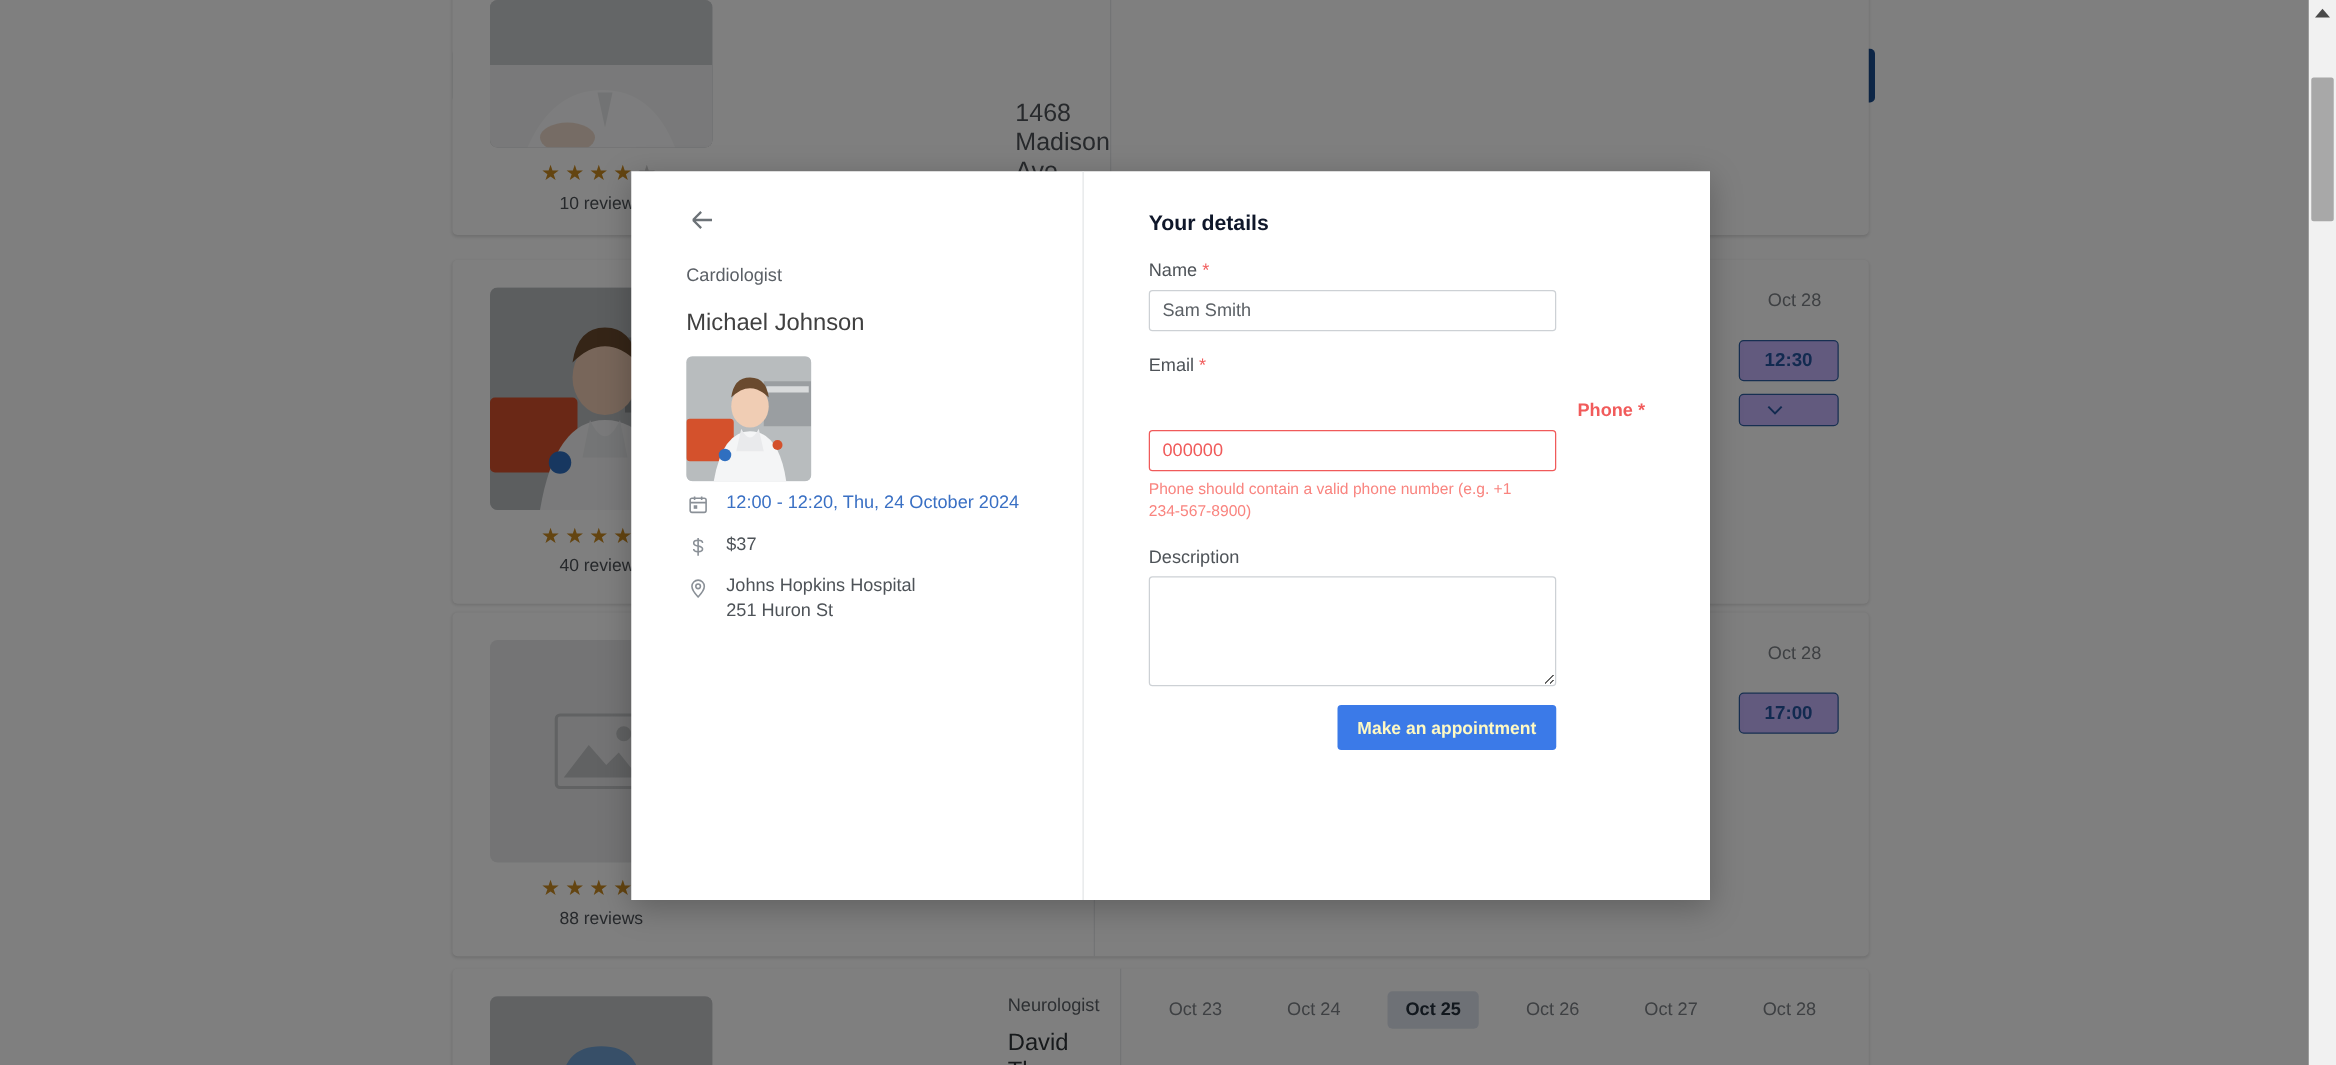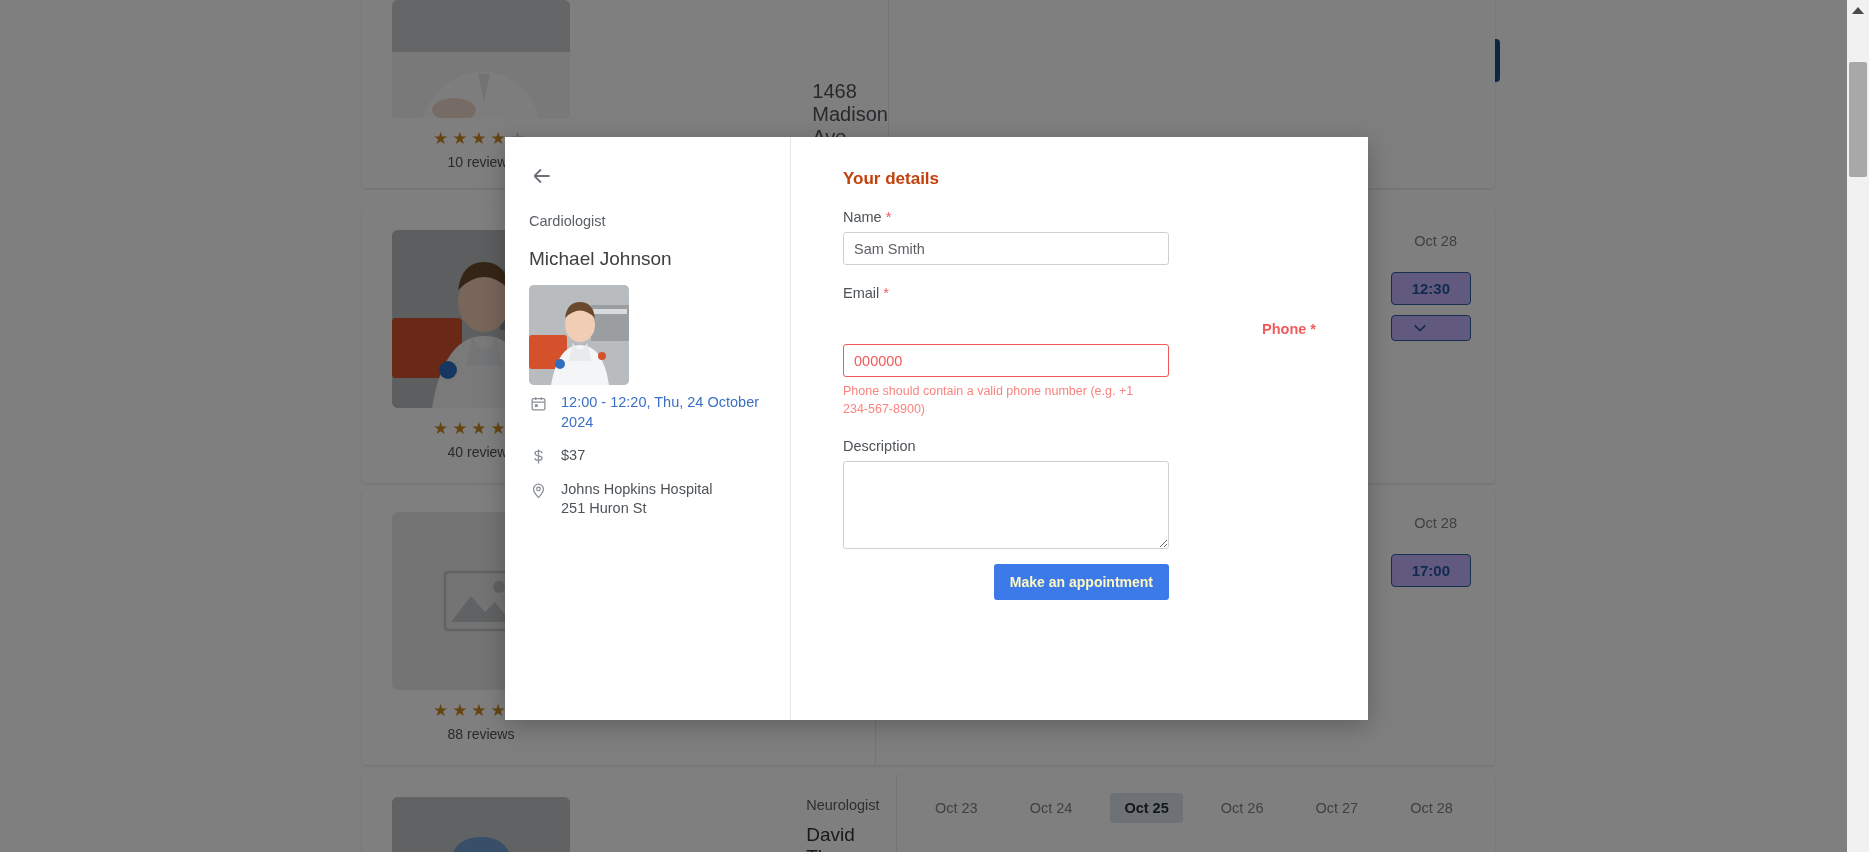--- a/index.html
+++ b/index.html
@@ -105,36 +105,36 @@
   }
 
   
   #modal {
     position: absolute; left: 505px; top: 137px;
     width: 863px; height: 583px;
     background: #ffffff; z-index: 50;
     display: flex;
     box-shadow: 0 6px 24px rgba(0,0,0,.25);
   }
-  .m-left { width: 286px; border-right: 1px solid #e4e6e8; padding: 26px 24px; }
+  .m-left { width: 362px; border-right: 1px solid #e4e6e8; padding: 26px 44px; }
   .backarrow { width: 26px; height: 26px; cursor: pointer; display: block; }
   .m-spec { margin-top: 24px; font-size: 14.5px; color: #5b6066; }
   .m-name { margin-top: 19px; font-size: 19px; color: #404040; }
   .m-photo {
     margin-top: 15px; width: 100px; height: 100px;
     border-radius: 5px; overflow: hidden; background: #cfd3d6;
   }
   .m-rows { margin-top: 8px; display: flex; flex-direction: column; gap: 14px; }
   .m-row { display: flex; gap: 14px; align-items: flex-start; }
   .m-row .gl { width: 18px; flex: none; color: #8a9097; display: flex; justify-content: center; padding-top: 2px; }
   .m-row .tx { font-size: 14.5px; color: #4e5358; line-height: 1.35; }
   .m-row .tx.link { color: #3a70c4; }
 
   .m-right { flex: 1; padding: 32px 52px 0 52px; }
-  .m-title { font-size: 17px; color: #c2410c; font-weight: bold; }
+  .m-title { font-size: 17px; color: #0f172a; font-weight: bold; }
   .fld { margin-top: 20px; }
   .flabel { font-size: 14.5px; color: #4e5358; }
   .flabel.err { color: #f15b5b; font-weight: bold; text-align: right; }
   .req { color: #f15b5b; }
   .finput {
     display: block; width: 326px; height: 33px;
     border: 1px solid #cdd1d5; border-radius: 3px;
     margin-top: 7px; padding: 0 10px;
     font-size: 14.5px; color: #5c6166;
     font-family: "Liberation Sans", sans-serif;

